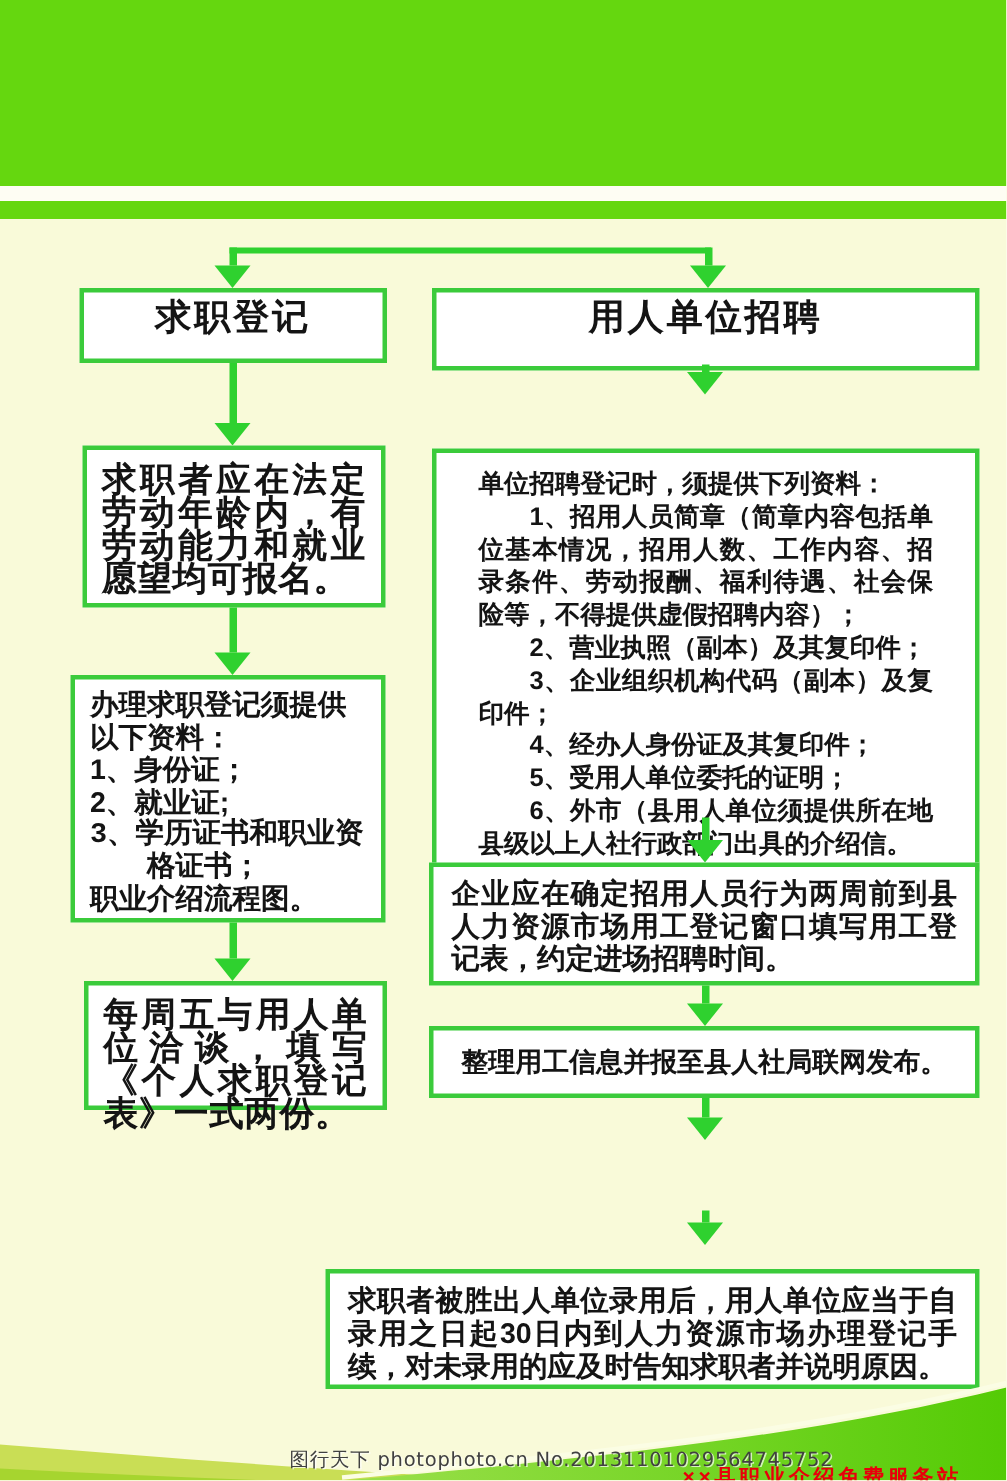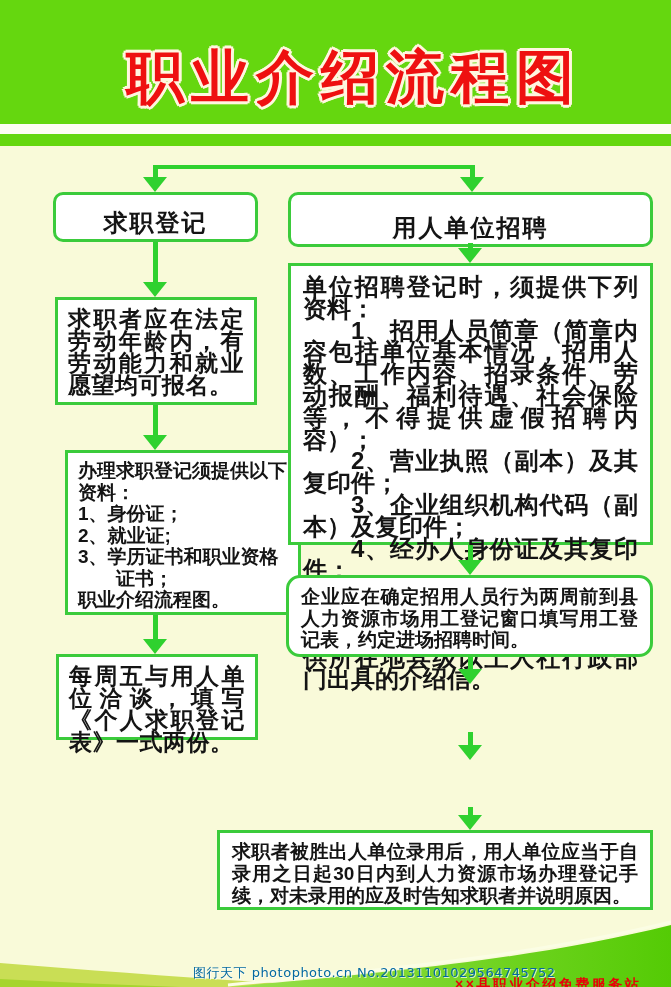--- a/index.html
+++ b/index.html
@@ -26,72 +26,71 @@
     color:var(--title-red);
     text-shadow:
       -2px -2px 0 #fff6e0, 2px -2px 0 #fff6e0, -2px 2px 0 #fff6e0, 2px 2px 0 #fff6e0,
       -3px 0 0 #fff6e0, 3px 0 0 #fff6e0, 0 -3px 0 #fff6e0, 0 3px 0 #fff6e0;
   }
   
   .fbox{
     position:absolute;background:#ffffff;border:3px solid #3bcb3b;
     box-sizing:border-box;color:var(--ink);font-weight:bold;
   }
-  .hdr{display:flex;align-items:flex-end;justify-content:center;
-       font-size:24px;letter-spacing:2px;border-radius:10px;}
+  .hdr{display:flex;align-items:flex-start;justify-content:center;
+       font-size:24px;letter-spacing:2px;}
   .body19{font-size:23px;line-height:22px;letter-spacing:.5px;
           padding:8px 10px;text-align:justify;}
   #box-l3{font-size:19px;line-height:21.5px;padding:7px 10px;text-align:left;}
-  #box-l3 .hang{padding-left:2em;text-indent:-2em;}
-  #box-r2{font-size:24px;line-height:21.8px;padding:10px 12px;text-align:justify;}
+  #box-l3 .hang{padding-left:2em;text-indent:-2em;font-family:Liberation Mono, monospace;}
+  #box-r2{font-size:17px;line-height:21.8px;padding:10px 28px;text-align:justify;margin-top:36px;}
   #box-r2 p{margin:0;}
   #box-r2 p.ind{text-indent:2em;}
   .oneline{display:flex;align-items:center;justify-content:center;white-space:nowrap;}
   #box-r4{font-size:18px;}
   #box-r5{font-size:16.5px;}
   #box-r3{font-size:19px;line-height:21.5px;padding:8px 12px;text-align:justify;}
-  #box-bb{font-size:19px;line-height:22px;padding:8px 12px;text-align:justify;}
+  #box-bb{font-size:19px;line-height:22px;padding:8px 12px;text-align:justify;margin-top:16px;}
   
   #box-l1{left:53px;top:192px;width:205px;height:50px;}
   #box-l2{left:55px;top:297px;width:202px;height:108px;}
-  #box-l3{left:65px;top:450px;width:236px;height:165px;}
+  #box-l3{left:47px;top:450px;width:210px;height:165px;}
   #box-l4{left:56px;top:654px;width:202px;height:86px;}
   #box-r1{left:288px;top:192px;width:365px;height:55px;}
   #box-r2{left:288px;top:263px;width:365px;height:282px;}
-  #box-r3{left:286px;top:575px;width:367px;height:82px;border-radius:14px;}
+  #box-r3{left:286px;top:575px;width:367px;height:82px;}
   #box-r4{left:286px;top:684px;width:367px;height:48px;}
   #box-r5{left:286px;top:760px;width:367px;height:47px;}
   #box-bb{left:217px;top:830px;width:436px;height:80px;}
   
   .hline{position:absolute;background:var(--green);}
   .arrow{position:absolute;width:24px;}
   .arrow .shaft{position:absolute;left:9.5px;top:0;width:5px;height:calc(100% - 15px);background:var(--green);}
   .arrow .head{position:absolute;bottom:0;left:0;width:0;height:0;
     border-left:12px solid transparent;border-right:12px solid transparent;
     border-top:15px solid var(--green);}
   
   .decor{position:absolute;left:0;bottom:0;width:671px;height:105px;}
   
   .watermark{
-    position:absolute;left:193px;top:964px;font-size:13px;color:#0369a1;
+    position:absolute;left:193px;top:964px;font-size:13px;color:#404040;
     letter-spacing:.5px;white-space:nowrap;text-shadow:1px 1px 0 rgba(255,255,255,.7);
     font-family:"DejaVu Sans",sans-serif;
   }
   .red-caption{
     position:absolute;left:455px;top:976px;font-size:14px;font-weight:bold;
     color:#e8000a;letter-spacing:2.5px;white-space:nowrap;
   }
 </style>
 </head>
 <body>
 
 <div class="poster">
 
   <div class="banner"></div>
-  <div class="title">职业介绍流程图</div>
   <div class="stripe-white"></div>
   <div class="stripe-green"></div>
 
   <div class="hline" style="left:153px;top:165px;width:321px;height:4px;"></div>
   <div class="arrow" style="left:143px;top:165px;height:27px;">
       <div class="shaft"></div>
       <div class="head"></div>
     </div>
   <div class="arrow" style="left:460px;top:165px;height:27px;">
       <div class="shaft"></div>
@@ -147,20 +146,23 @@
       <div class="shaft"></div>
       <div class="head"></div>
     </div>
 
   <div class="fbox" id="box-r3">企业应在确定招用人员行为两周前到县人力资源市场用工登记窗口填写用工登记表，约定进场招聘时间。</div>
   <div class="arrow" style="left:458px;top:657px;height:27px;">
       <div class="shaft"></div>
       <div class="head"></div>
     </div>
 
+  <div class="fbox oneline" id="box-r4">
+    <span>整理用工信息并报至县人社局联网发布。</span>
+  </div>
   <div class="arrow" style="left:458px;top:732px;height:28px;">
       <div class="shaft"></div>
       <div class="head"></div>
     </div>
 
   <div class="arrow" style="left:458px;top:807px;height:23px;">
       <div class="shaft"></div>
       <div class="head"></div>
     </div>
 

